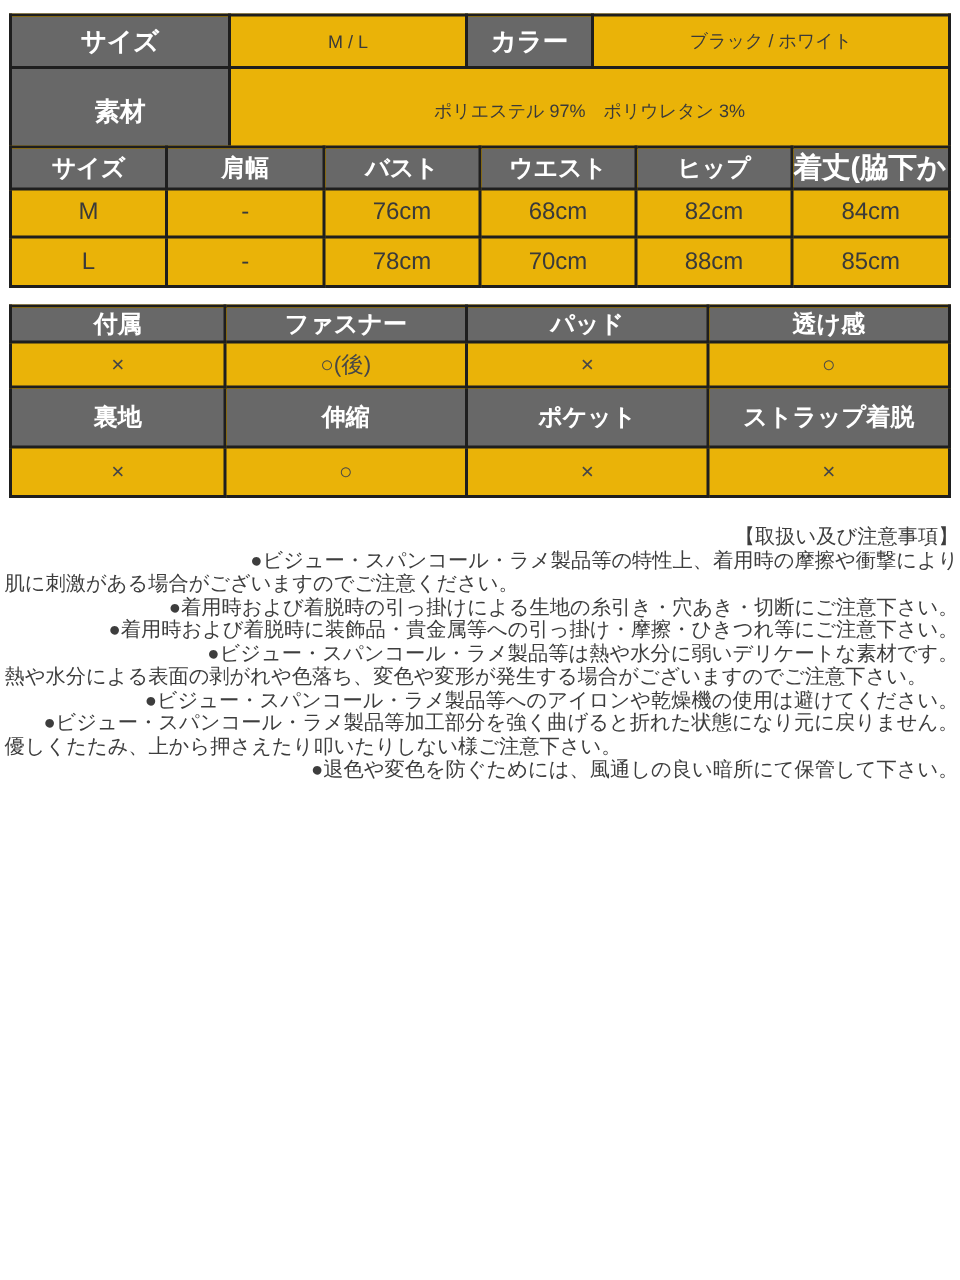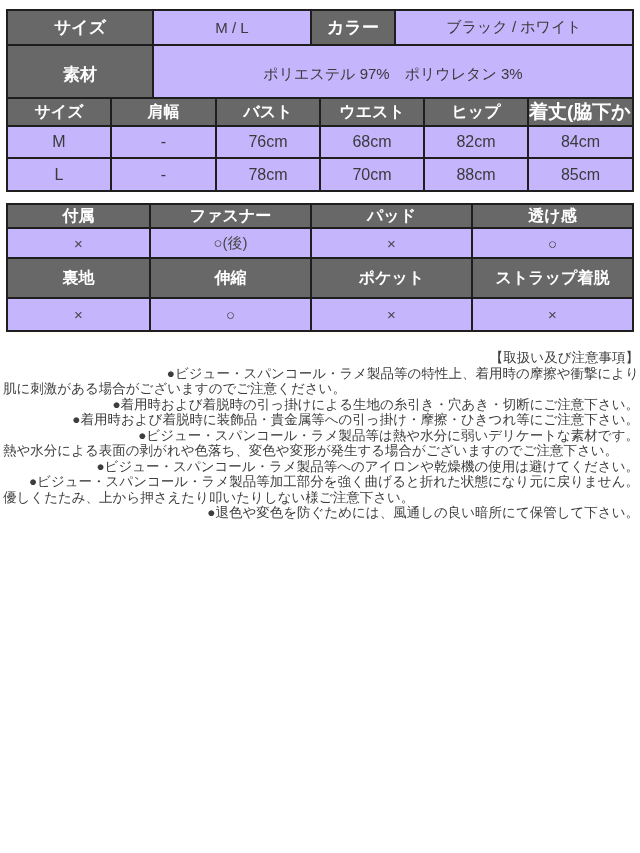--- a/index.html
+++ b/index.html
@@ -12,21 +12,21 @@
     position: relative;
     width: 640px;
     height: 853px;
     background: #ffffff;
     overflow: hidden;
   }
   table {
     position: absolute;
     border-collapse: collapse;
     table-layout: fixed;
-    background: #c4b5fd;
+    background: #eab308;
   }
   th, td {
     border: 2px solid #1e1e1e;
     text-align: center;
     vertical-align: middle;
     padding: 0;
     overflow: hidden;
     white-space: nowrap;
   }
   th {
@@ -37,21 +37,21 @@
   }
   td {
     color: #3a3a3a;
     font-size: 16px;
   }
 
   
   .spec-table { left: 6px; top: 9px; width: 626px; }
   .spec-table tr.r1 { height: 35px; }
   .spec-table tr.r2 { height: 58px; margin-top: 29px; }
-  .spec-table td { font-size: 15px; }
+  .spec-table td { font-size: 12px; }
 
   
   .size-chart { left: 6px; top: 97px; width: 626px; }
   .size-chart tr.hrow { height: 26px; }
   .size-chart tr.drow1 { height: 32px; }
   .size-chart tr.drow2 { height: 33px; }
   .size-chart th { font-size: 16px; }
   .size-chart th.small { font-size: 19px; }
 
   

